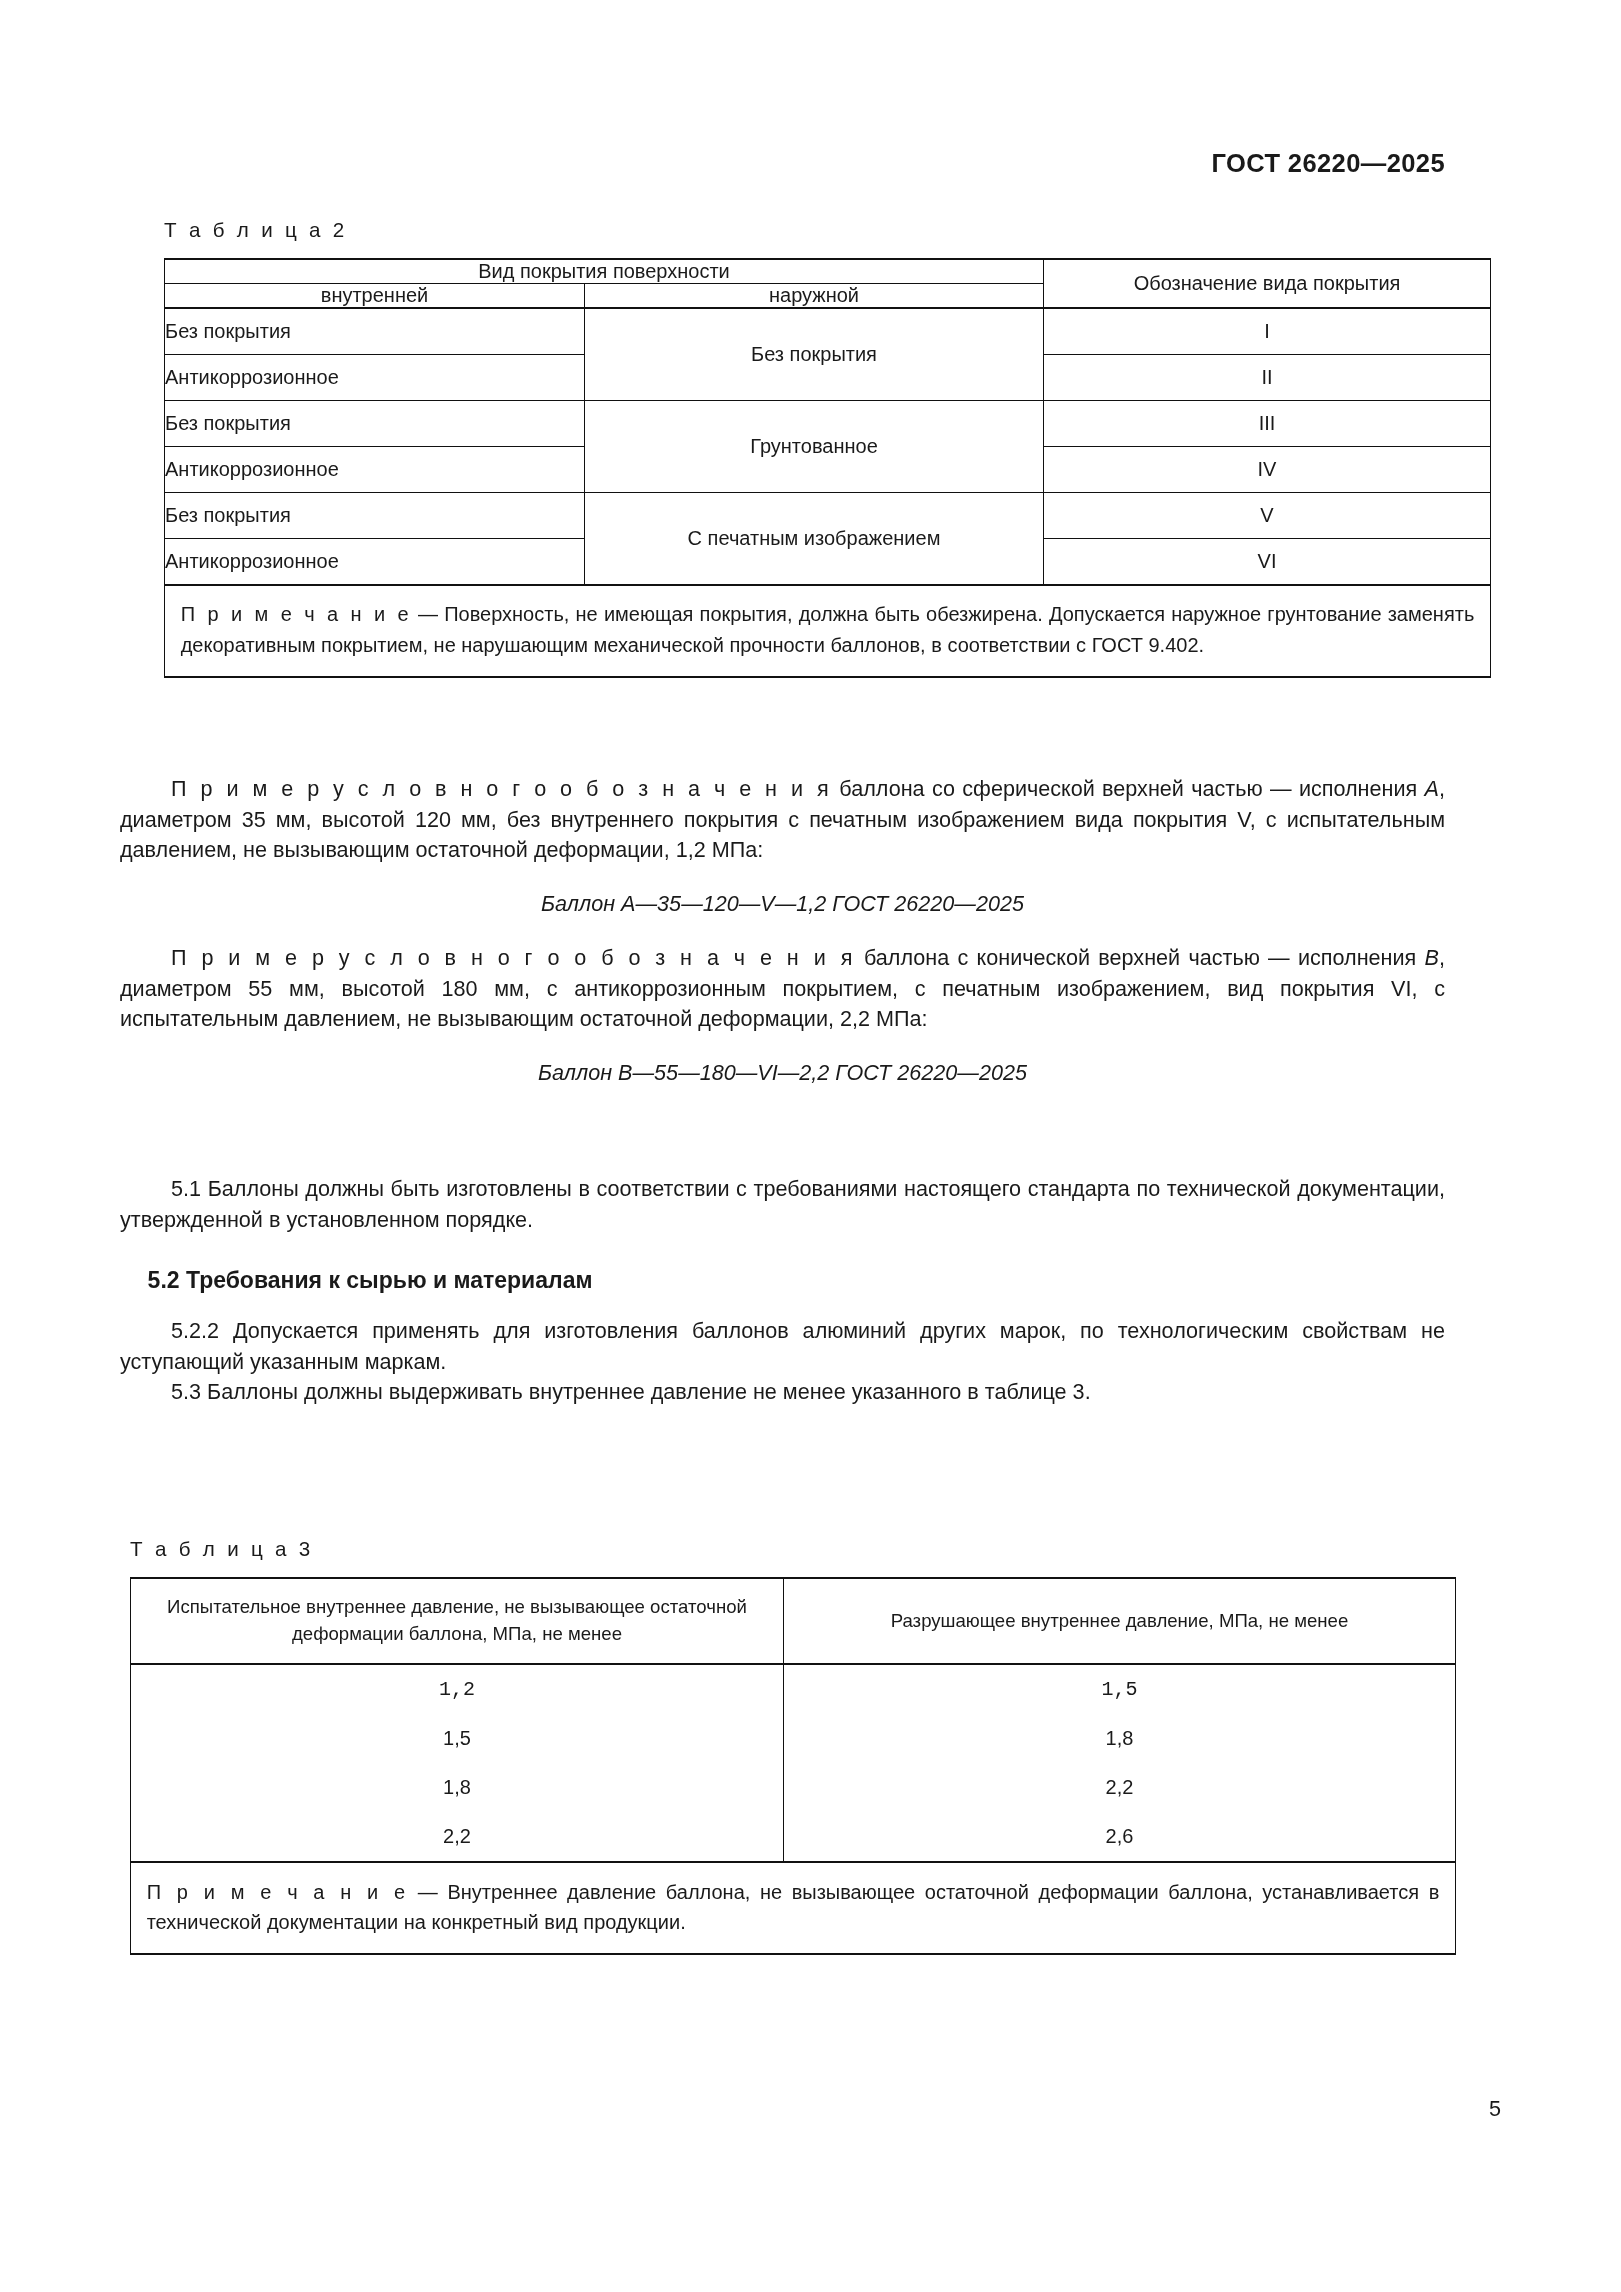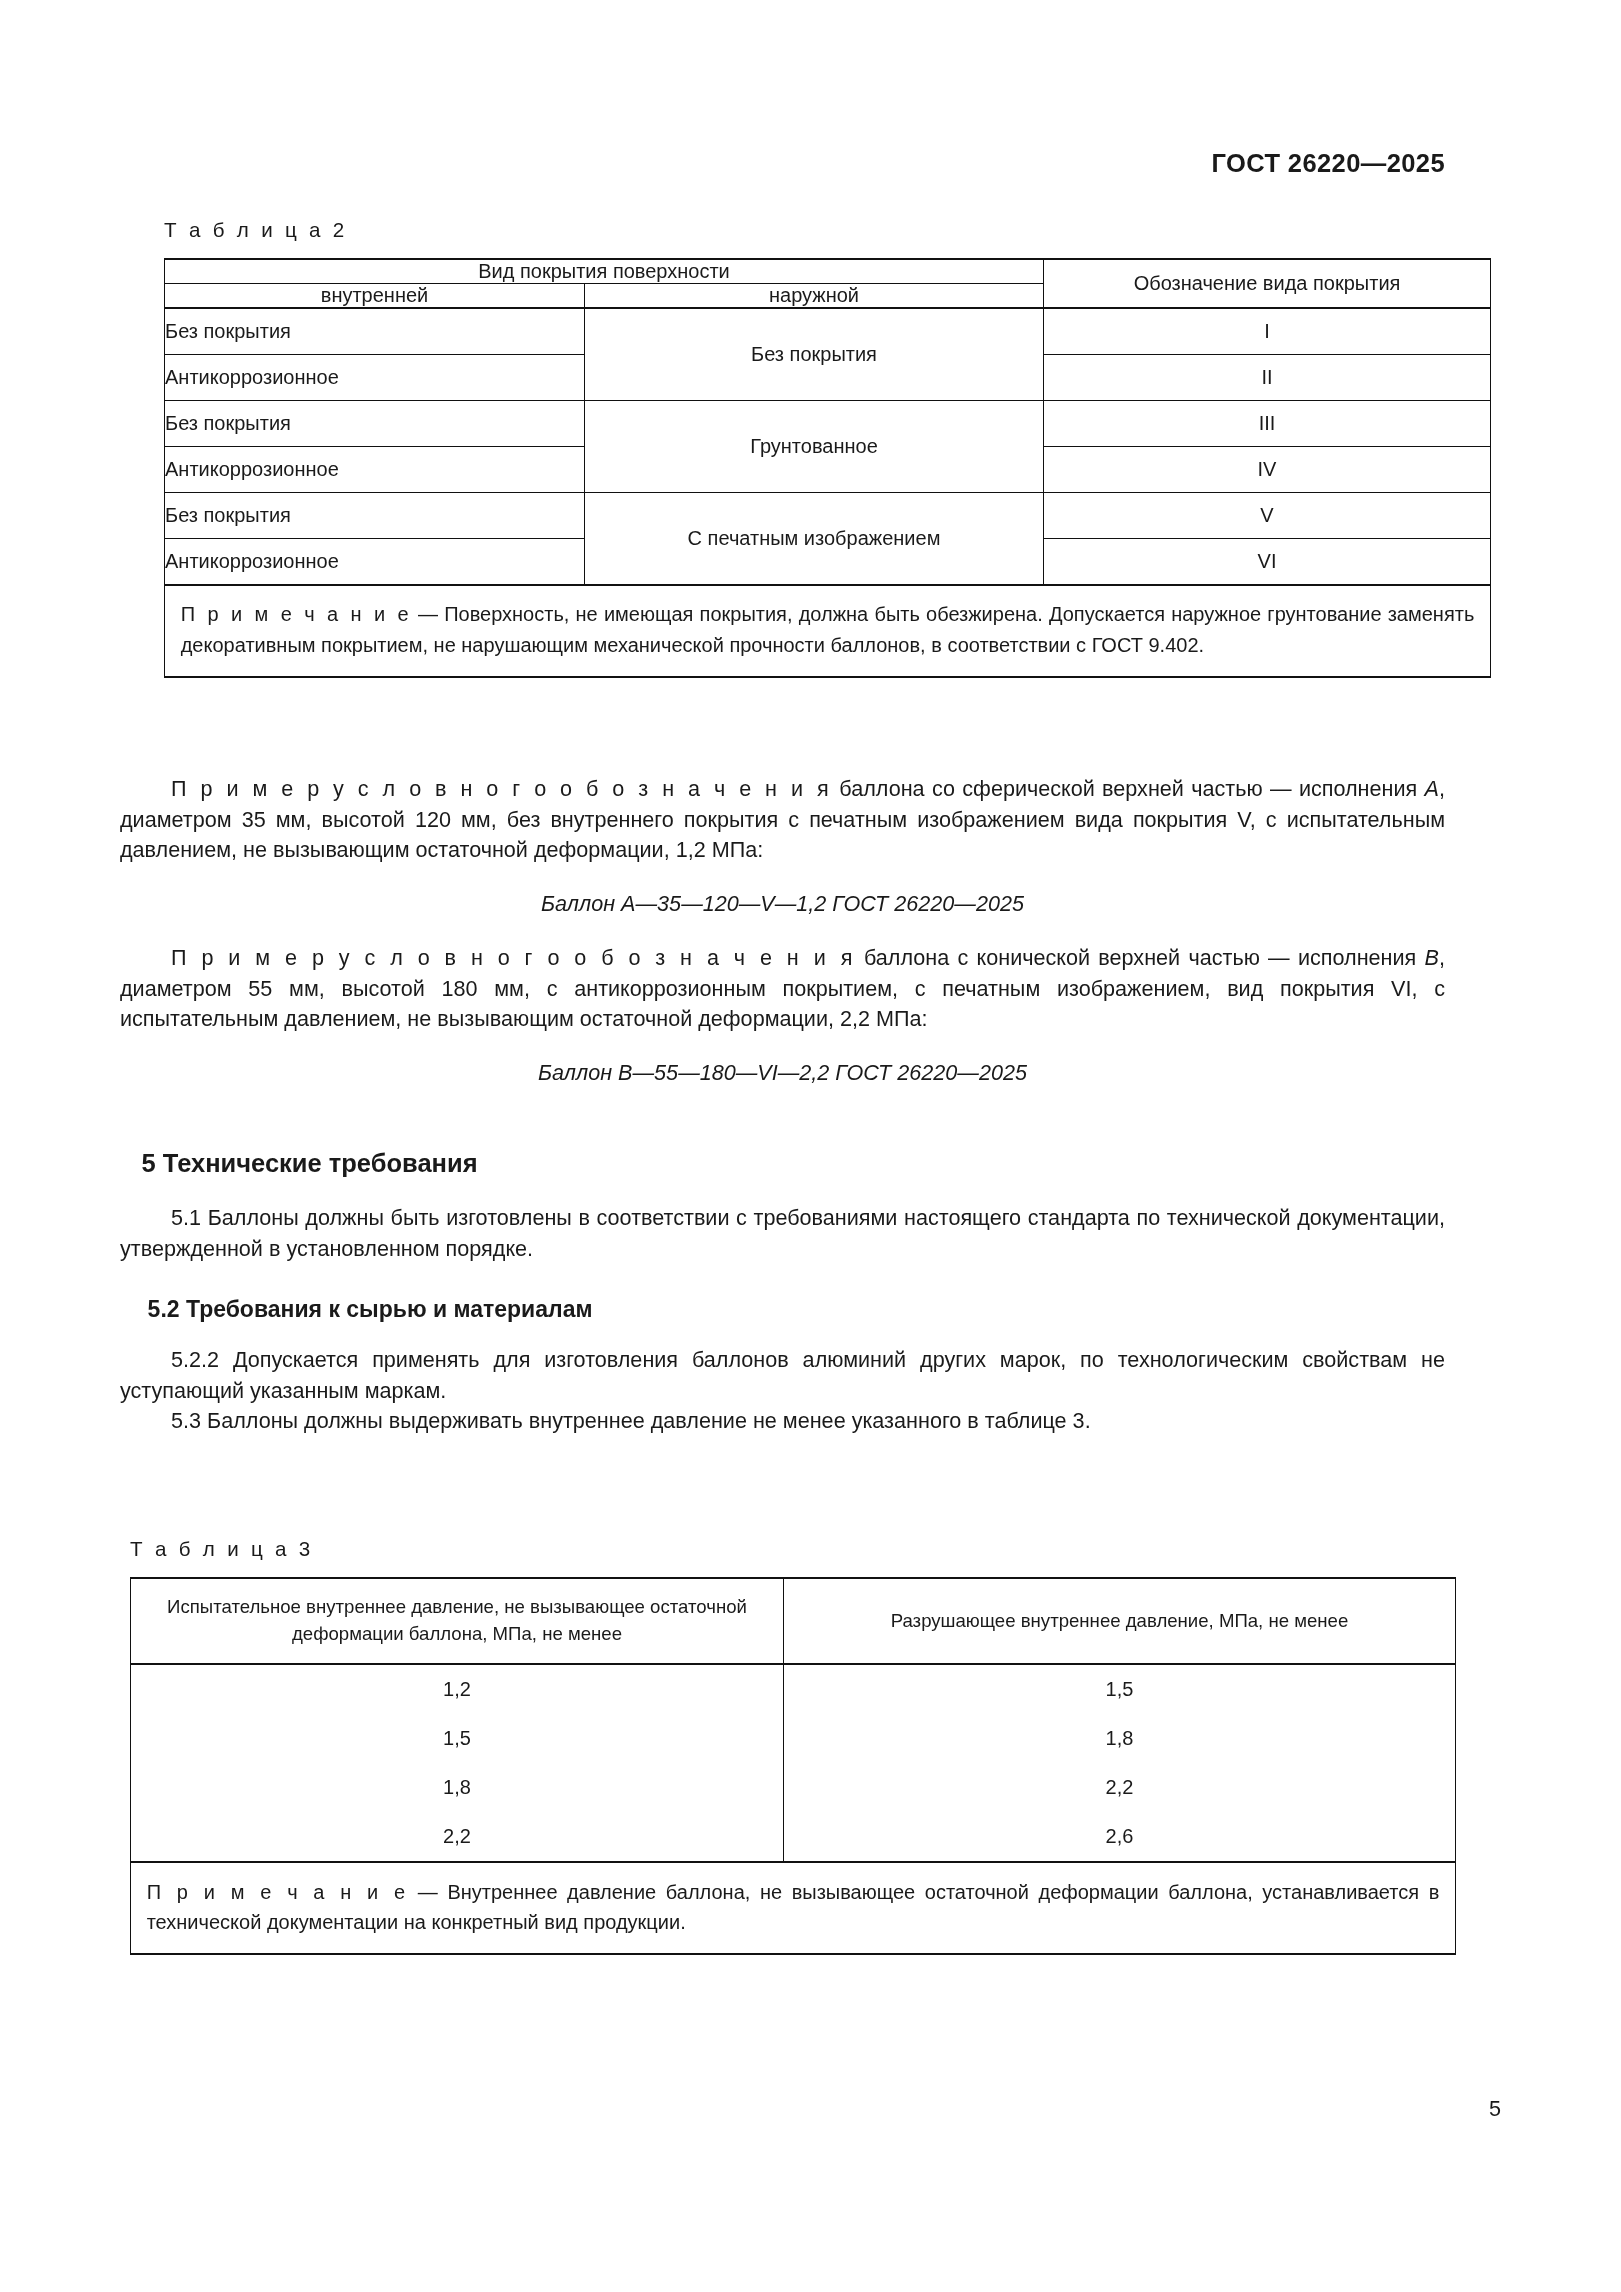--- a/index.html
+++ b/index.html
@@ -103,21 +103,21 @@
     padding: 15.7px 19.6px;
   }
   #table3 td.val {
     text-align: center;
     height: 49px;
     border-left-width: 1.6px;
     border-right-width: 1.6px;
     border-top: none;
     border-bottom: none;
   }
-  #table3 tr.firstval td { border-top: 2.5px solid #111; }
+  #table3 tr.firstval td { border-top: 2.5px solid #111; font-family: Liberation Mono, monospace; }
   #table3 tr.lastval td { border-bottom: 2.5px solid #111; }
 
   
   p.para {
     font-size: 21.6px;
     line-height: 1.42;
     text-align: justify;
     margin: 0;
     text-indent: 51px;
   }
@@ -241,21 +241,20 @@
 
     <p class="designation">Баллон А—35—120—V—1,2 ГОСТ 26220—2025</p>
 
     <p class="para">
       <span class="spaced">П р и м е р   у с л о в н о г о   о б о з н а ч е н и я</span><span> баллона с конической верхней частью — исполнения </span><span class="ital">В</span><span>, диаметром 55 мм, высотой 180 мм, с антикоррозионным покрытием, с печатным изображением, вид покрытия VI, с испытательным давлением, не вызывающим остаточной деформации, 2,2 МПа:</span>
     </p>
 
     <p class="designation">Баллон В—55—180—VI—2,2 ГОСТ 26220—2025</p>
 
     <div class="gap-lg"></div>
-    <h2 class="section">5 Технические требования</h2>
     <div class="gap-md"></div>
 
     <p class="para">5.1 Баллоны должны быть изготовлены в соответствии с требованиями настоящего стандарта по технической документации, утвержденной в установленном порядке.</p>
 
     <div class="gap-md"></div>
     <h3 class="subsection">5.2 Требования к сырью и материалам</h3>
     <div class="gap-sm"></div>
 
     <p class="para">5.2.2 Допускается применять для изготовления баллонов алюминий других марок, по технологическим свойствам не уступающий указанным маркам.</p>
     <p class="para">5.3 Баллоны должны выдерживать внутреннее давление не менее указанного в таблице 3.</p>

